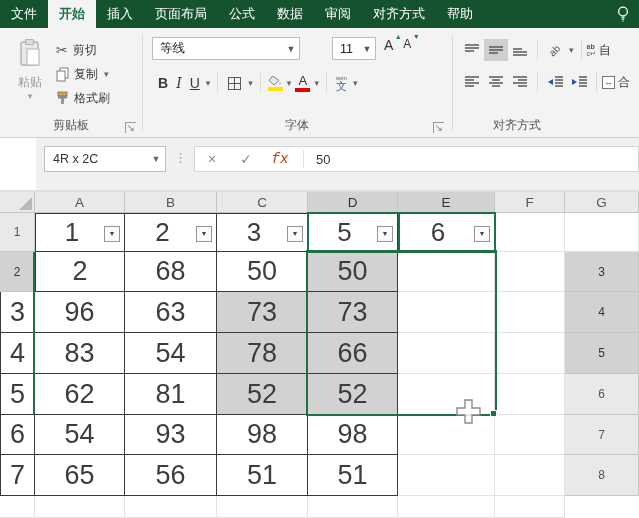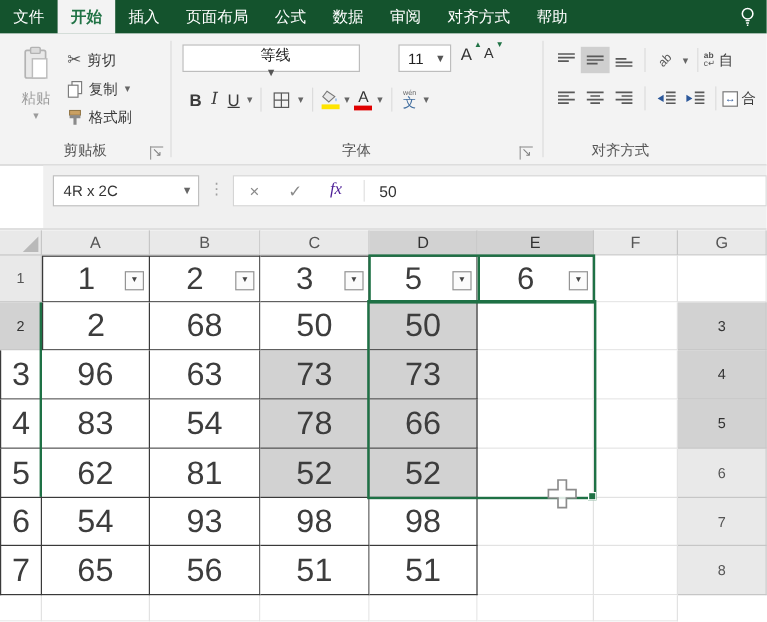--- a/index.html
+++ b/index.html
@@ -23,21 +23,21 @@
   .paste { position:absolute; left:8px; top:10px; width:44px; height:78px; text-align:center; color:#9b9b9b; }
   .paste .plabel { margin-top:3px; }
   .paste .arr { color:#9b9b9b; font-size:9px; }
   .smallbtn { position:absolute; left:56px; display:flex; align-items:center; gap:5px; height:20px; white-space:nowrap; }
   .smallbtn .arr { font-size:9px; color:#666; margin-left:1px; }
   .scis { font-family:"DejaVu Sans",sans-serif; color:#555; font-size:14px; }
   .g-font { left:142px; width:310px; }
   .combo { position:absolute; top:9px; height:23px; background:#fff; border:1px solid #bdbdbd; display:flex; align-items:center; font-size:12.5px; color:#222; }
   .combo .cv { flex:1; padding-left:7px; }
   .combo .ca { width:16px; text-align:center; color:#555; font-size:9px; }
-  .fname { left:10px; width:148px;flex-direction:column; }
+  .fname { left:10px; width:148px; }
   .fsize { left:190px; width:44px; }
   .fgrow { position:absolute; top:9px; left:242px; display:flex; gap:10px; align-items:flex-start; font-size:14px; color:#333; }
   .fgrow .up, .fgrow .dn { position:relative; }
   .fgrow i { font-style:normal; position:absolute; top:-5px; right:-7px; font-size:8px; color:#217346; }
   .fgrow .dn { font-size:12px; }
   .fontrow { position:absolute; left:12px; top:42px; display:flex; align-items:center; height:26px; }
   .btn { display:flex; align-items:center; justify-content:center; padding:0 4px; height:24px; }
   .bold { font-weight:bold; font-size:14px; }
   .ital { font-family:"DejaVu Serif",serif; font-style:italic; font-size:14px; }
   .undl { text-decoration:underline; font-size:14px; }
@@ -59,21 +59,21 @@
   .mrgico { border:1px solid #777; font-size:9px; color:#2b579a; padding:0 1px; line-height:11px; background:#fff; }
 
   
   .fbar { position:relative; height:52px; background:#f0f0f0;margin-left:36px; }
   .namebox { position:absolute; left:8px; top:8px; width:122px; height:26px; background:#fff; border:1px solid #bfbfbf; display:flex; align-items:center; }
   .namebox .nv { flex:1; padding-left:8px; font-size:12.5px; color:#333; }
   .namebox .na { width:18px; text-align:center; color:#666; font-size:9px; }
   .dots { position:absolute; left:138px; top:12px; color:#a0a0a0; font-size:13px; }
   .fmain { position:absolute; left:158px; right:0; top:8px; height:26px; background:#fff; border:1px solid #d5d5d5; display:flex; align-items:center; }
   .fbtn { width:34px; text-align:center; color:#8a8a8a; font-size:14px; }
-  .fx { font-family:Liberation Serif, serif; font-style:italic; color:#4c1d95; }
+  .fx { font-family:Liberation Mono, monospace; font-style:italic; color:#c2410c; }
   .fdiv { width:1px; height:18px; background:#e0e0e0; margin:0 6px; }
   .fval { font-size:13px; color:#333; padding-left:6px; }
   .fgap { height:2px; background:#dfdfdf; }
 
   
   #sheet { position:relative; width:639px; height:326px; background:#fff; display:grid;
            grid-template-columns:35px 90px 92px 91px 90px 97px 70px 74px;
            grid-template-rows:21px 39px 40px 41px 41px 41px 40px 41px 22px; }
   .ch, .rh, .corner { background:#e9e9e9; border-right:1px solid #c6c6c6; border-bottom:1px solid #c6c6c6; display:flex; align-items:center; justify-content:center; color:#555; }
   .ch { font-size:13.5px; } .rh { font-size:12px; }

